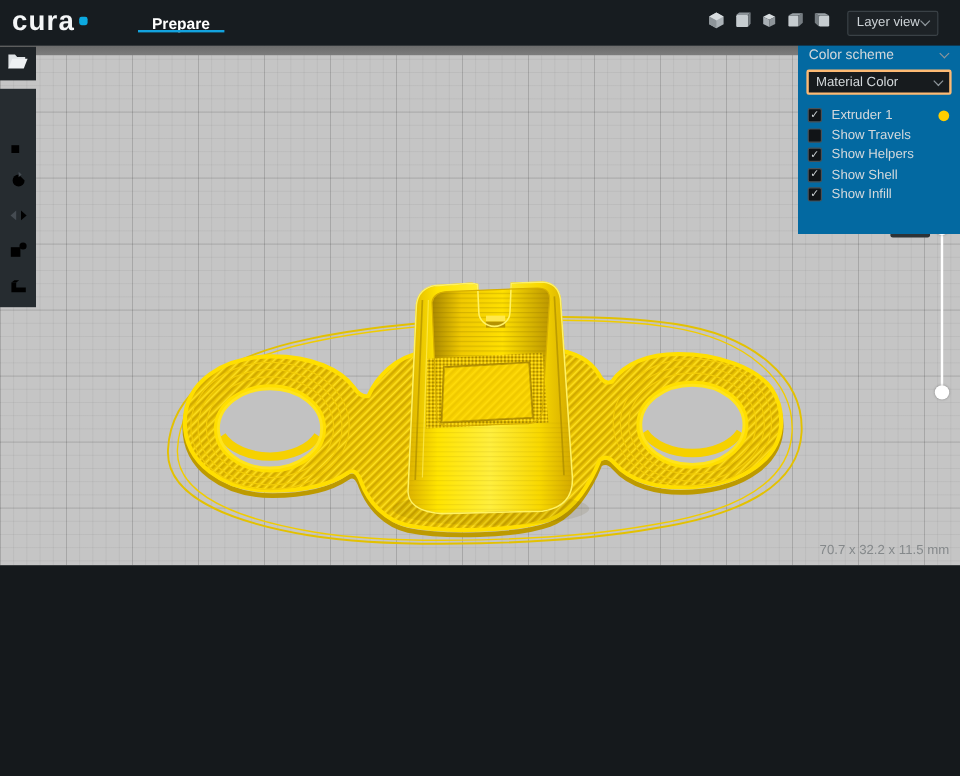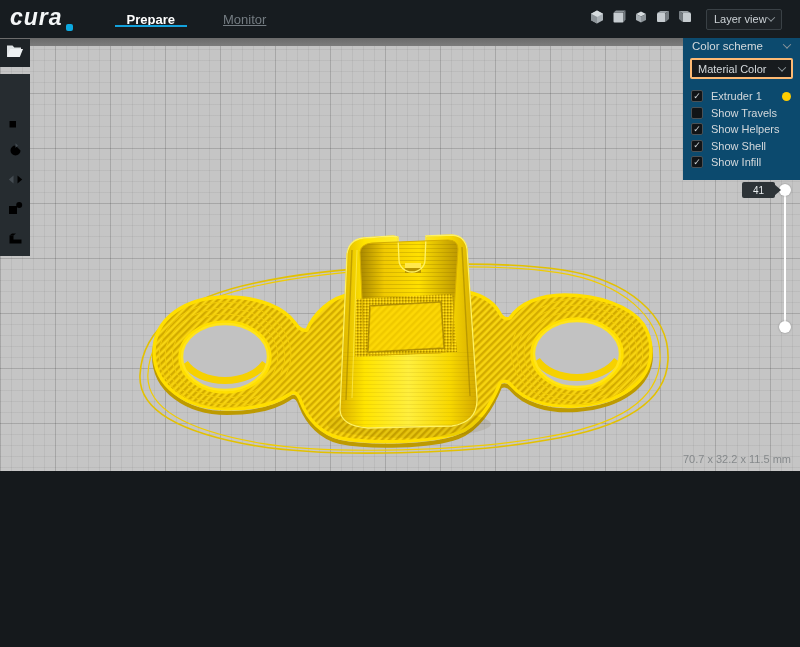--- a/index.html
+++ b/index.html
@@ -8,21 +8,21 @@
   .stage {
     position:relative; width:800px; height:647px; overflow:hidden;
     background:#15191c;
   }
 
   
   .header {
     position:absolute; left:0; top:0; width:800px; height:38px;
     background:#171c20; display:flex; align-items:center; z-index:40;
   }
-  .logo { display:flex; align-items:flex-end; margin:0 0 4px 10px; cursor:default;font-style:italic; }
+  .logo { display:flex; align-items:center; margin:0 0 4px 10px; cursor:default; }
   .logo-text { color:#f4f6f7; font-size:23px; font-weight:bold; letter-spacing:1px; }
   .logo-dot { width:7px; height:7px; background:#0ca9e0; border-radius:2px; margin-left:3px; }
   .tabs { display:flex; margin-left:30px; height:38px; }
   .tab { position:relative; padding:0 24px; display:flex; align-items:center; font-size:13px;
          color:#747c82; cursor:pointer;text-decoration:underline; }
   .tab.active { color:#ffffff; font-weight:bold; }
   .tab.active::after { content:""; position:absolute; left:12px; right:12px; bottom:11px;
          height:2px; background:#13a2dd; }
   .header-right { margin-left:auto; display:flex; gap:5px; padding-right:18px; }
   .vp-icon { width:17px; height:17px; display:flex; align-items:center; justify-content:center; cursor:pointer; }
@@ -57,22 +57,22 @@
     display:flex; align-items:center; justify-content:center; cursor:pointer; z-index:30;
   }
   .tool-panel {
     position:absolute; left:0; top:74px; width:30px; background:#262c30; z-index:30;
     display:flex; flex-direction:column; padding:4px 0;
   }
   .tool-btn { width:30px; height:29px; display:flex; align-items:center; justify-content:center; cursor:pointer; }
 
   
   .layer-panel {
-    position:absolute; right:0; top:31px; width:117px; background:#0c4a6e;
-    z-index:35; padding:7px 0 9px 0; color:#d4d9dc;
+    position:absolute; right:0; top:31px; width:135px; background:#0369a1;
+    z-index:35; padding:7px 0 24px 0; color:#d4d9dc;
   }
   .lp-row-head { display:flex; align-items:center; padding:2px 10px 6px 9px; font-size:11.5px; cursor:pointer; }
   .lp-row-head .chev { margin-left:auto; }
   .lp-select {
     margin:0 7px 9px 7px; height:21px; background:#171b1e; border:2px solid #fdba74;
     border-radius:2px; display:flex; align-items:center; padding:0 6px; font-size:11px;
     color:#d4d9dc; cursor:pointer;
   }
   .lp-select .chev { margin-left:auto; }
   .lp-toggle { display:flex; align-items:center; padding:2px 9px 2px 8px; height:16.5px; cursor:pointer; }
@@ -108,21 +108,20 @@
 
 <div class="stage">
 
   <div class="header">
     <div class="logo">
       <span class="logo-text">cura</span>
       <span class="logo-dot"></span>
     </div>
     <div class="tabs">
       <div class="tab active">Prepare</div>
-      <div class="tab">Monitor</div>
     </div>
     <div class="header-right">
       <span class="vp-icon">
         <svg width="16" height="16" viewBox="0 0 16 16">
             <path d="M8 1.5 L14 4.8 V11.2 L8 14.5 L2 11.2 V4.8 Z" fill="#aab1b6"></path>
             <path d="M8 1.5 L14 4.8 L8 8.1 L2 4.8 Z" fill="#d7dcdf"></path>
             <path d="M8 8.1 V14.5 L2 11.2 V4.8 Z" fill="#8d9499"></path>
           </svg>
       </span>
       <span class="vp-icon">

